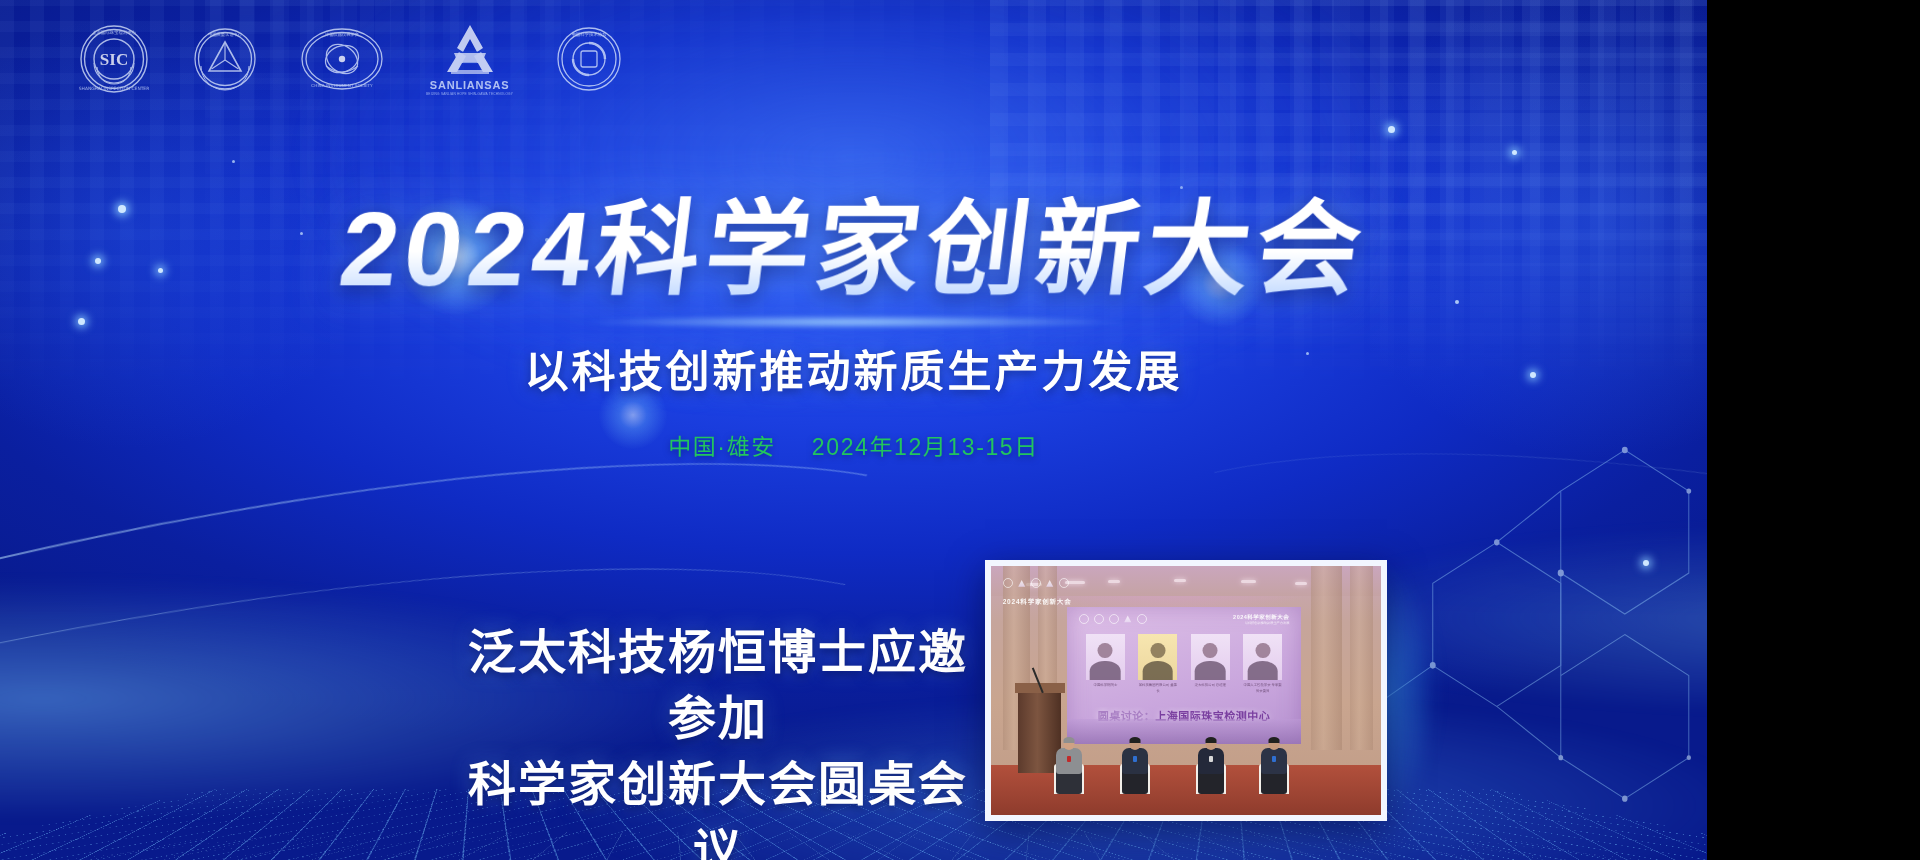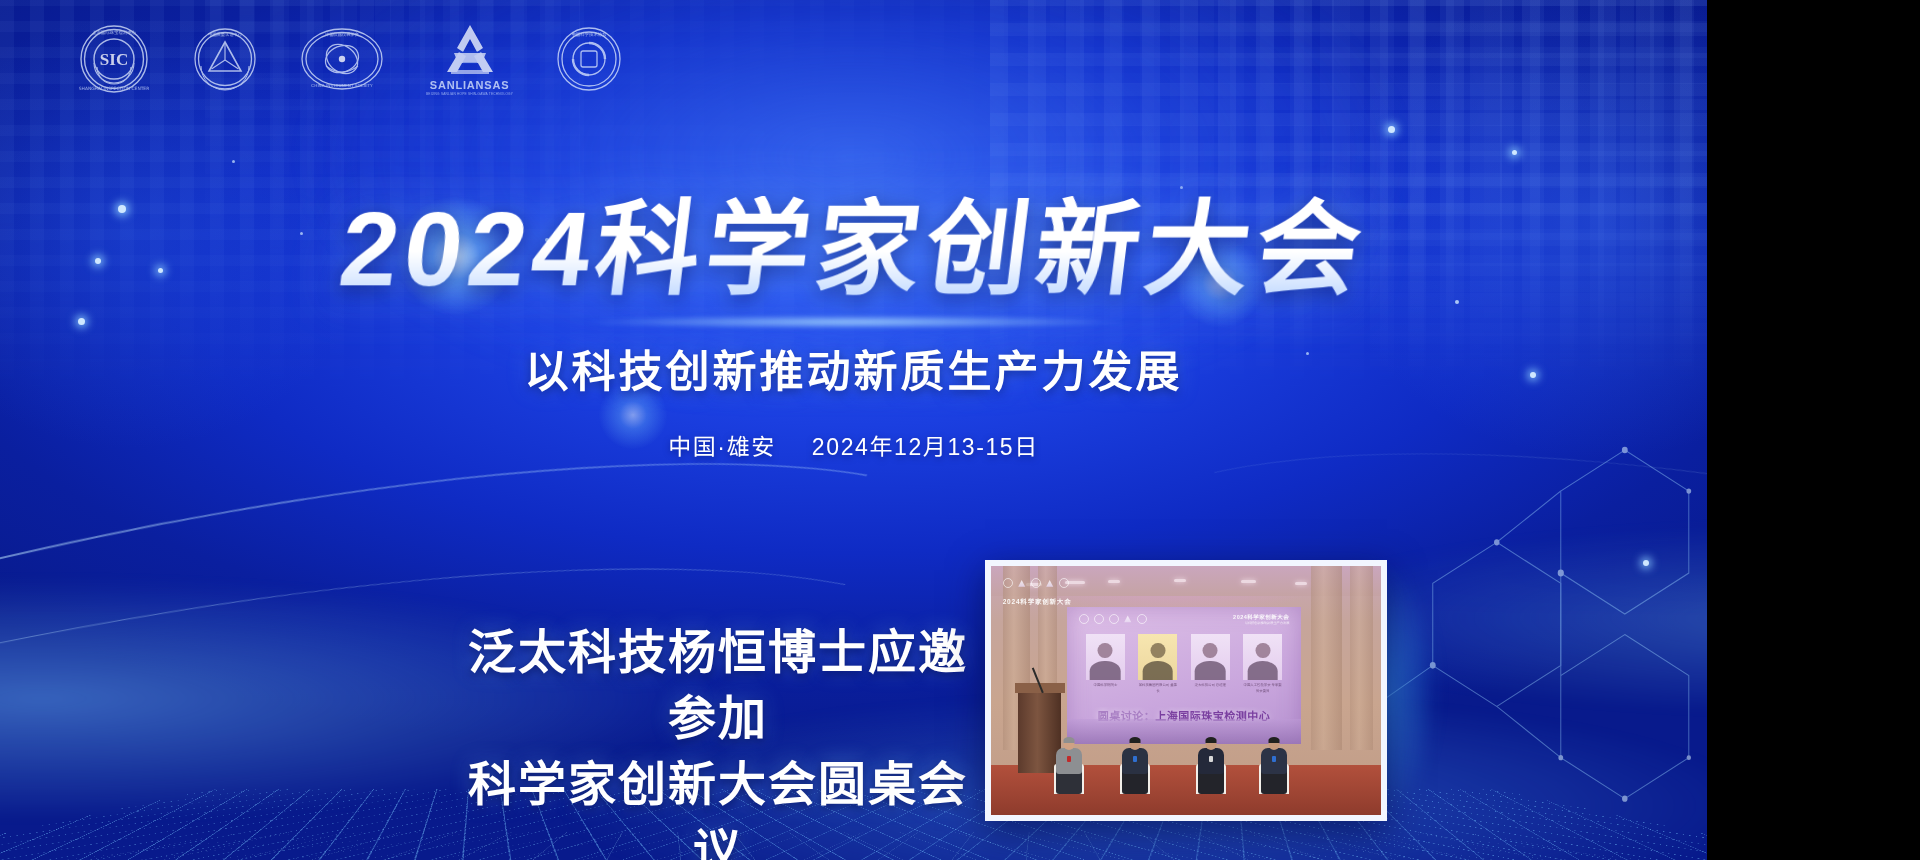--- a/index.html
+++ b/index.html
@@ -171,21 +171,21 @@
   }
   .subtitle{
     margin:34px 0 0;
     font-size:44px;font-weight:700;letter-spacing:3px;
     color:#fff;
     text-shadow:0 3px 10px rgba(4,18,96,.6), 0 0 22px rgba(130,190,255,.35);
   }
   .eventline{
     margin:28px 12px 0;
     font-size:23px;font-weight:400;letter-spacing:1.6px;
-    color:#ffffff;
+    color:#22c55e;
     text-shadow:0 2px 6px rgba(4,18,96,.55);
   }
   .eventline .sep{display:inline-block;width:20px;}
 
   
   .headline{
     position:absolute;left:468px;top:620px;
     width:500px;
     text-align:center;
     z-index:6;

